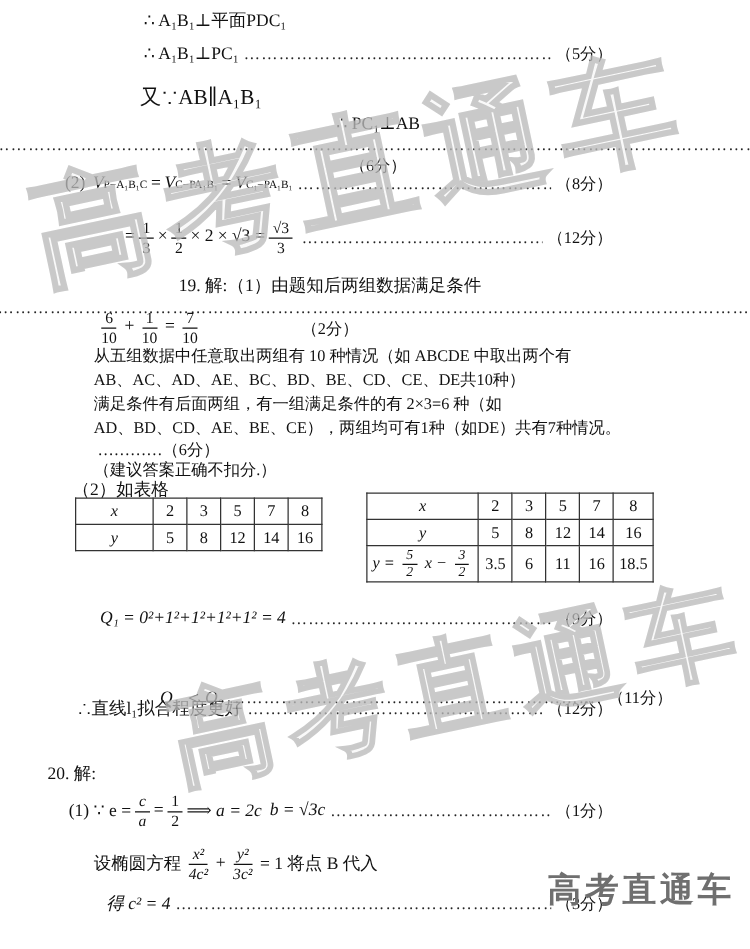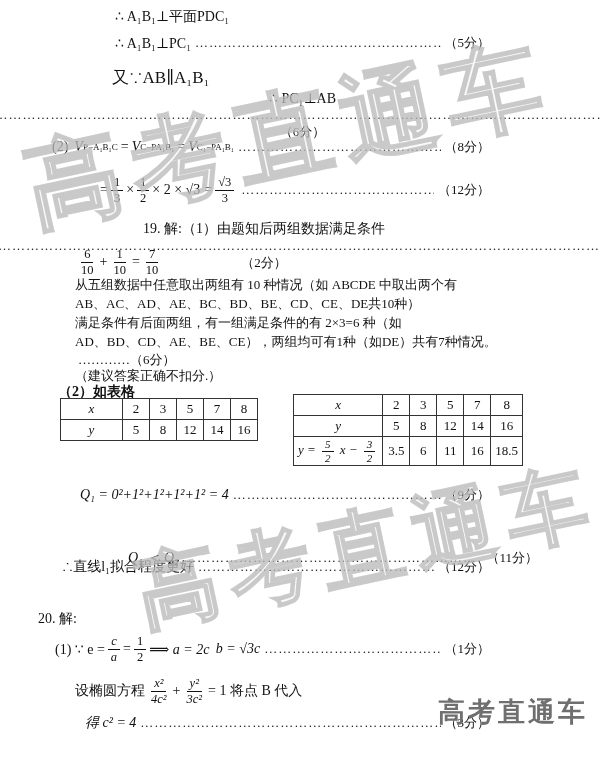--- a/index.html
+++ b/index.html
@@ -118,21 +118,21 @@
         <span class="den">10</span>
       </span>
   </div>
 
   <div class="para" style="left:75px; top:276px;">从五组数据中任意取出两组有 10 种情况（如 ABCDE 中取出两个有</div>
   <div class="para" style="left:75px; top:295px;">AB、AC、AD、AE、BC、BD、BE、CD、CE、DE共10种）</div>
   <div class="para" style="left:75px; top:314px;">满足条件有后面两组，有一组满足条件的有 2×3=6 种（如</div>
   <div class="para" style="left:75px; top:333px;">AD、BD、CD、AE、BE、CE），两组均可有1种（如DE）共有7种情况。</div>
   <div class="para" style="left:78px; top:351px;">…………（6分）</div>
   <div class="para" style="left:75px; top:367px;">（建议答案正确不扣分.）</div>
-  <div class="para" style="left:58px; top:383px; font-size:14px;font-weight:bold;">（2）如表格</div>
+  <div class="para" style="left:58px; top:383px; font-size:14px;">（2）如表格</div>
 
   <table class="dtable" style="left:60px; top:398px;">
     <tbody>
       <tr>
         <td class="hcell">x</td>
         <td class="ncell">2</td>
         <td class="ncell">3</td>
         <td class="ncell">5</td>
         <td class="ncell">7</td>
         <td class="ncell">8</td>

